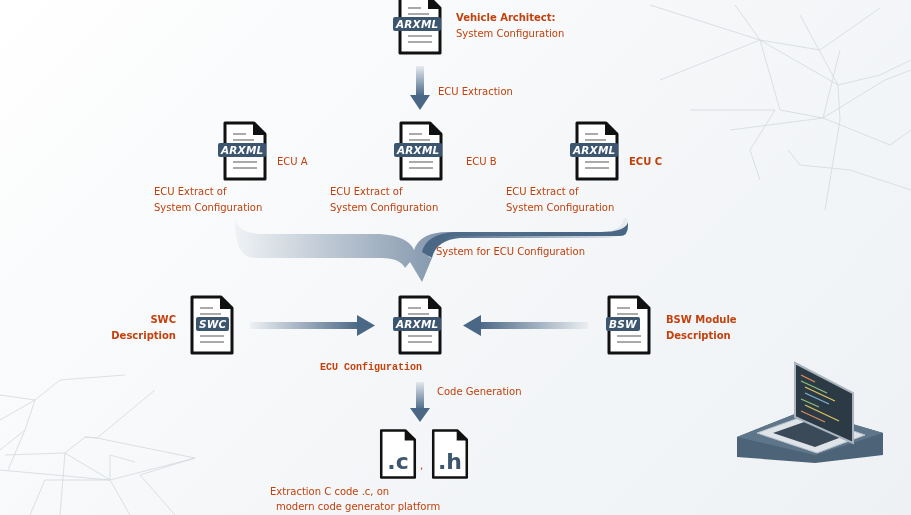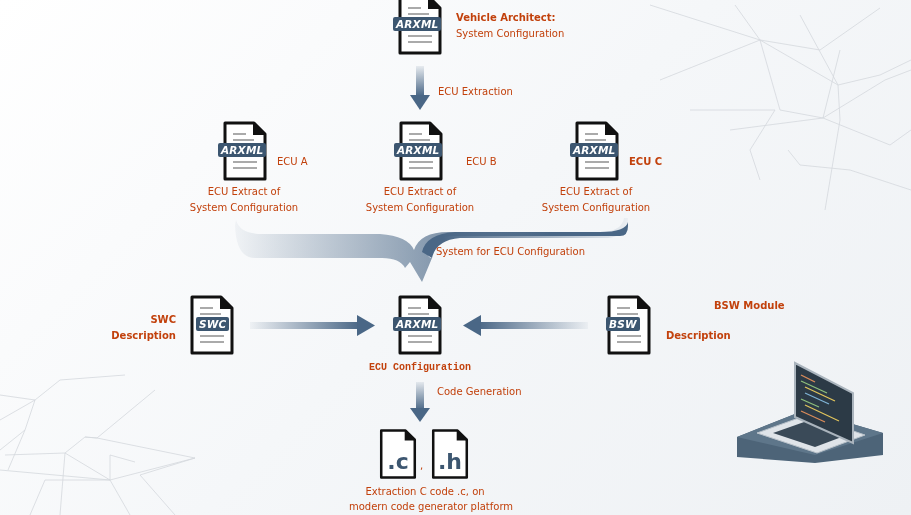--- a/index.html
+++ b/index.html
@@ -5,21 +5,21 @@
   html, body { margin: 0; padding: 0; }
   body {
     width: 911px; height: 515px; overflow: hidden; position: relative;
     font-family: "DejaVu Sans", "Liberation Sans", sans-serif;
     background: linear-gradient(135deg, #ffffff 0%, #f5f7f9 50%, #eef1f4 100%);
     color: #111;
   }
   .abs { position: absolute; }
   .txt { font-size: 10px; line-height: 16px; color: #c2410c; white-space: nowrap; }
   .bold { font-weight: bold; }
-  .center { text-align: center; }
+  .center { }
   .right { text-align: right; }
   .doc { position: absolute; width: 46px; height: 62px; }
   .doc svg { width: 46px; height: 62px; display: block; }
   .badge {
     position: absolute; left: -4px; top: 23px;
     background: #3c5670; color: #fff; font-weight: bold; font-size: 10.5px;
     padding: 1px 3px; border-radius: 2px; letter-spacing: 0.2px; font-style: italic;
   }
   .code-label {
     position: absolute; left: 0; right: 0; bottom: 6px; text-align: center;
@@ -211,21 +211,21 @@
       <path d="M31,3 V15 H43 Z" fill="#111"></path>
       <g stroke="#aaa" stroke-width="2">
         <line x1="11" y1="14" x2="24" y2="14"></line>
         <line x1="11" y1="20" x2="32" y2="20"></line>
         <line x1="11" y1="42" x2="35" y2="42"></line>
         <line x1="11" y1="48" x2="35" y2="48"></line>
       </g>
     </svg>
   <span class="badge" style="left:0;text-align:center;">BSW</span>
 </div>
-<div class="abs txt bold" style="left:666px; top:298px;margin-left:48px;">BSW Module</div>
+<div class="abs txt bold" style="left:666px; top:312px;">BSW Module</div>
 <div class="abs txt bold" style="left:666px; top:328px;">Description</div>
 
 <div class="abs txt" style="left:437px; top:384px;">Code Generation</div>
 
 <div class="doc" style="left:378px; top:428px; width:40px; height:52px;">
   <svg viewBox="0 0 46 62" style="width:40px;height:52px;">
       <path d="M3,3 H32 L43,14 V59 H3 Z" fill="#fff" stroke="#111" stroke-width="3" stroke-linejoin="round"></path>
       <path d="M31,3 V15 H43 Z" fill="#111"></path>
     </svg>
   <span class="code-label">.c</span>

